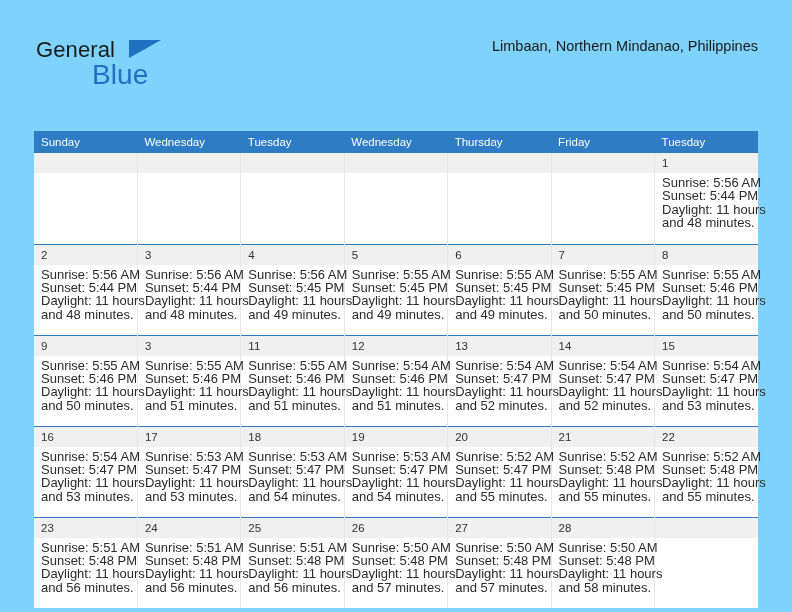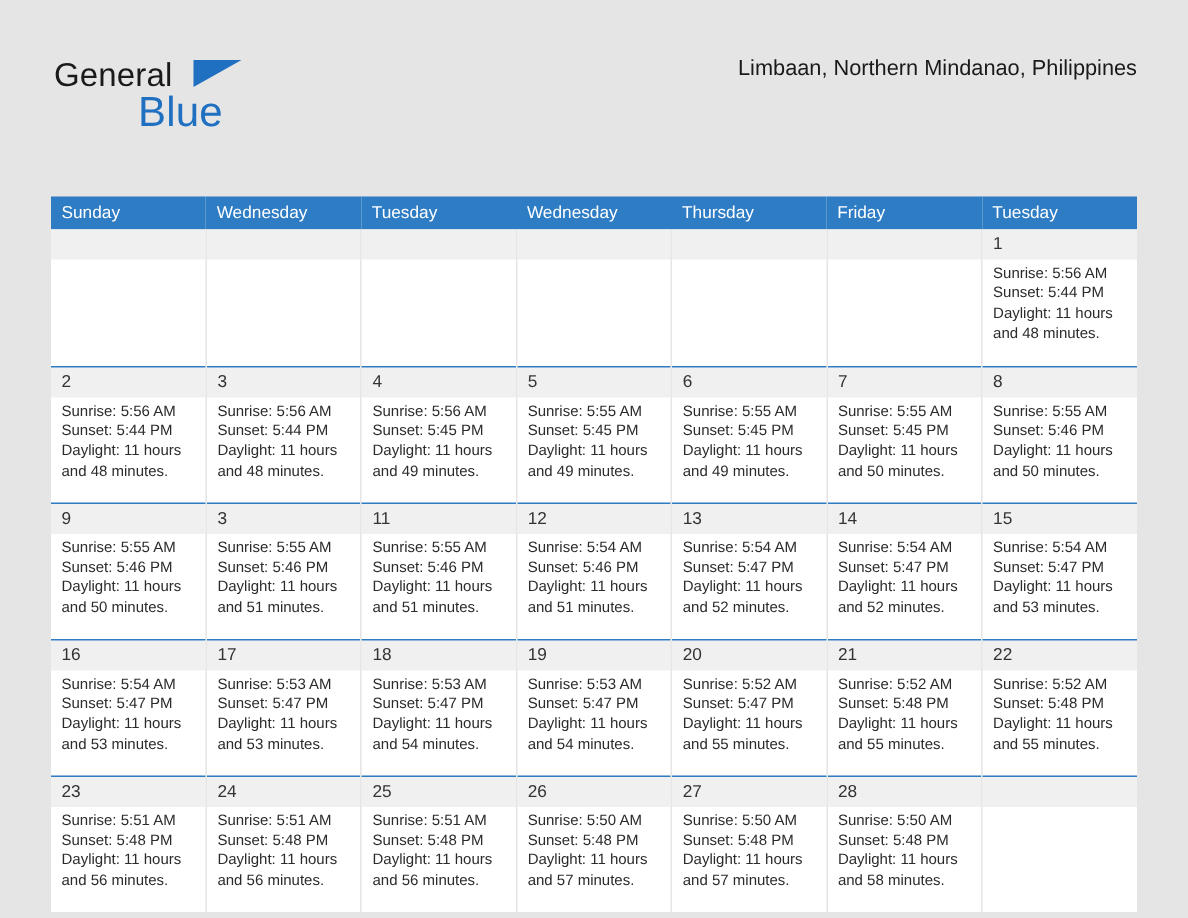--- a/index.html
+++ b/index.html
@@ -6,21 +6,21 @@
   html, body {
     margin: 0; padding: 0;
     width: 792px; height: 612px;
     background: #ffffff;
     font-family: "Liberation Sans", sans-serif;
     -webkit-font-smoothing: antialiased;
   }
   .page {
     position: relative;
     width: 792px; height: 612px;
-    background: #e5e5e5;
+    background: #7dd3fc;
     overflow: hidden;
   }
 
   
   .top {
     position: absolute;
     left: 34px; top: 30px; right: 34px;
     height: 70px;
   }
   .logo {
@@ -105,21 +105,21 @@
     background: #f0f0f0;
     font-size: 11.5px;
     color: #333333;
     padding: 4px 0 4px 7px;
     height: 20px;
     line-height: 12px;
   }
   .daynum.empty { background: #f0f0f0; color: transparent; }
   .info {
     padding: 3px 6px 0 7px;
-    font-size: 10px;
+    font-size: 13px;
     line-height: 13.4px;
     color: #2b2b2b;
   }
   .info div { white-space: nowrap; }
 </style>
 </head>
 <body>
 
 <div class="page">
 

